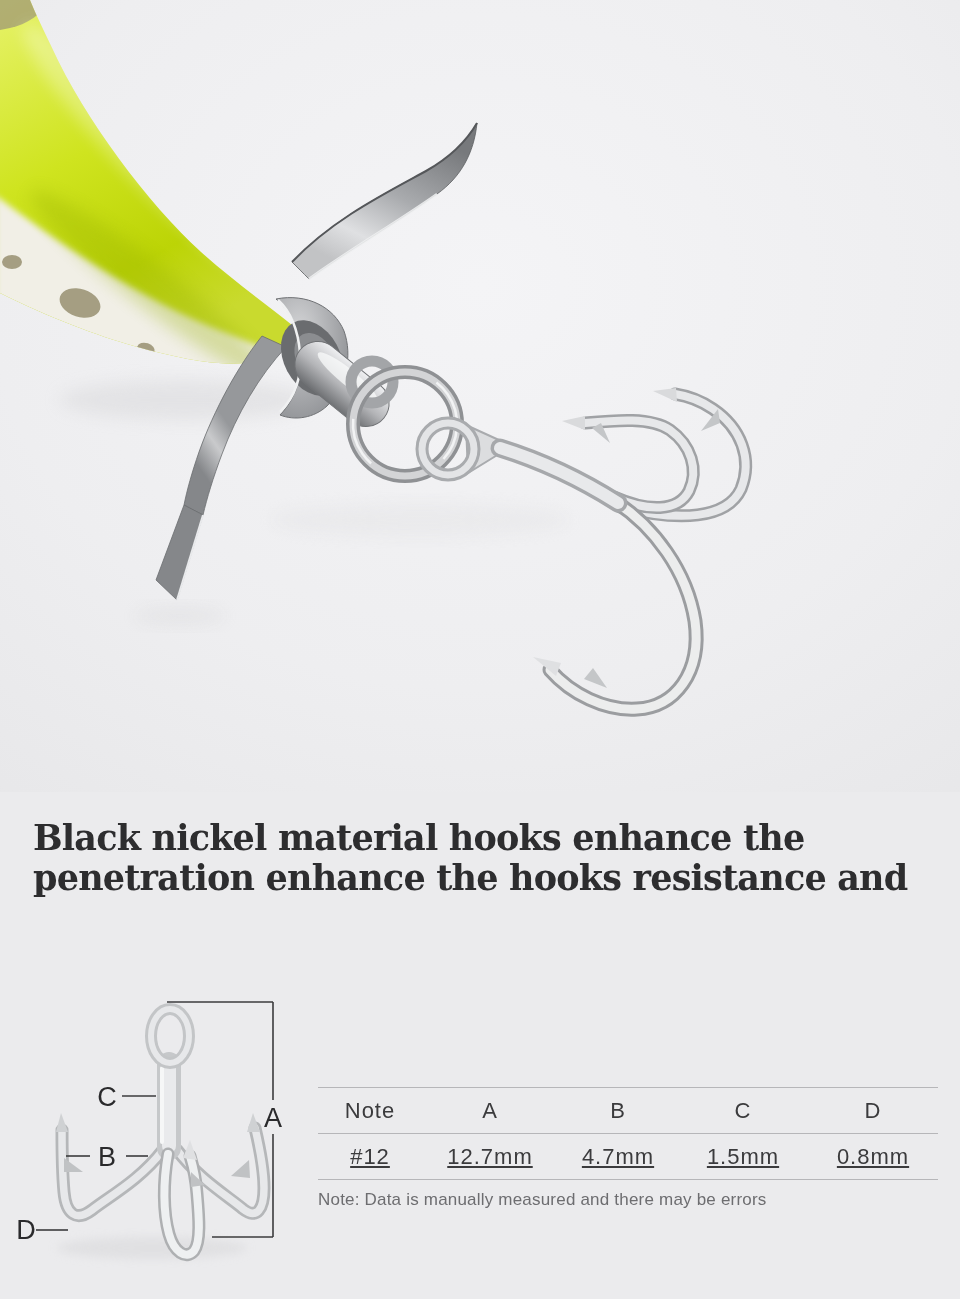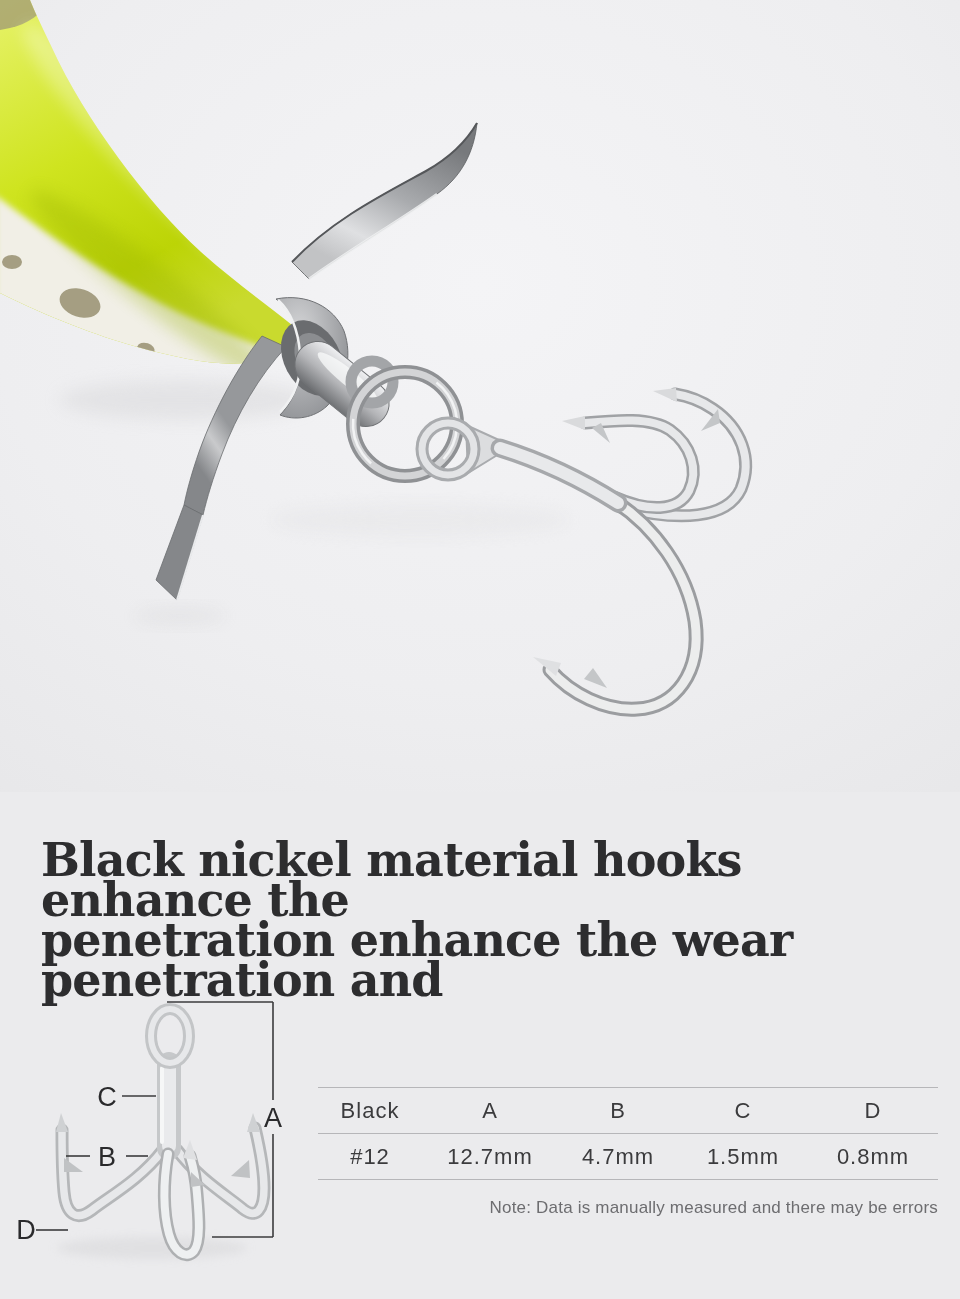--- a/index.html
+++ b/index.html
@@ -2,41 +2,41 @@
 <html><head>
 <meta charset="utf-8">
 <style>
   html,body{margin:0;padding:0;}
   .canvas{
     position:relative;width:960px;height:1299px;overflow:hidden;
     background:#ebebed;font-family:"Liberation Sans",sans-serif;
   }
   .photo-svg{position:absolute;left:0;top:0;}
   .headline{
-    position:absolute;left:33px;top:840px;width:900px;
+    position:absolute;left:33px;top:818px;width:900px;
     font-family:"DejaVu Serif",serif;font-weight:700;
-    font-size:46px;line-height:40px;letter-spacing:-0.8px;color:#2d2d2f;margin-left:8px;
+    font-size:35px;line-height:40px;letter-spacing:-0.8px;color:#2d2d2f;
   }
   .diagram-svg{position:absolute;left:0;top:980px;}
   .spec{
     position:absolute;left:318px;top:1087px;width:620px;
     color:#3b3b3d;
   }
   .trow{
     display:grid;grid-template-columns:104px 136px 120px 130px 130px;
     height:45px;align-items:center;
   }
   .trow.thead{border-top:1px solid #b6b6b9;border-bottom:1px solid #b6b6b9;}
-  .trow.tdata{border-bottom:1px solid #b6b6b9;}
+  .trow.tdata{border-bottom:1px solid #b6b6b9;text-decoration:underline;}
   .tcell{
     text-align:center;font-size:22px;font-weight:400;letter-spacing:1px;
     color:#3b3b3d;
   }
   .note{
-    margin-top:18px;text-align:right;font-size:17px;color:#6d6d70;
+    margin-top:10px;text-align:left;font-size:17px;color:#6d6d70;
     letter-spacing:0.2px;
   }
   .dim-label{
     font-family:"Liberation Sans",sans-serif;font-size:27px;fill:#2a2a2c;
   }
 </style>
 </head>
 <body>
 
 <div class="canvas">
@@ -170,21 +170,21 @@
         <circle cx="448" cy="449" r="26" stroke="#a9abae" stroke-width="13"></circle>
         <circle cx="448" cy="449" r="26" stroke="#e3e4e6" stroke-width="7"></circle>
       </g>
       <path d="M 500 448 C 545 462 585 482 618 503" stroke="#a6a8ab" stroke-width="19"></path>
       <path d="M 500 448 C 545 462 585 482 618 503" stroke="#e8e9eb" stroke-width="12"></path>
     </g>
   </svg>
 
   <div class="headline">
     <div>Black nickel material hooks enhance the</div>
-    <div>penetration enhance the wear penetration and</div>
+    <div>penetration enhance the hooks resistance and</div>
   </div>
 
   <svg class="diagram-svg" width="330" height="319" viewBox="0 0 330 319" aria-hidden="true">
     <defs>
       <filter id="dsoft" x="-40%" y="-40%" width="180%" height="180%">
         <feGaussianBlur stdDeviation="5"></feGaussianBlur>
       </filter>
     </defs>
     <ellipse cx="152" cy="268" rx="95" ry="11" fill="#dcdcde" opacity="0.7" filter="url(#dsoft)"></ellipse>
 
@@ -223,21 +223,21 @@
       <line x1="36" y1="250" x2="68" y2="250"></line>
     </g>
     <text class="dim-label" x="273" y="147" text-anchor="middle">A</text>
     <text class="dim-label" x="107" y="186" text-anchor="middle">B</text>
     <text class="dim-label" x="107" y="126" text-anchor="middle">C</text>
     <text class="dim-label" x="26" y="259" text-anchor="middle">D</text>
   </svg>
 
   <div class="spec">
     <div class="trow thead">
-      <div class="tcell">Black</div>
+      <div class="tcell">Note</div>
       <div class="tcell">A</div>
       <div class="tcell">B</div>
       <div class="tcell">C</div>
       <div class="tcell">D</div>
     </div>
     <div class="trow tdata">
       <div class="tcell">#12</div>
       <div class="tcell">12.7mm</div>
       <div class="tcell">4.7mm</div>
       <div class="tcell">1.5mm</div>

